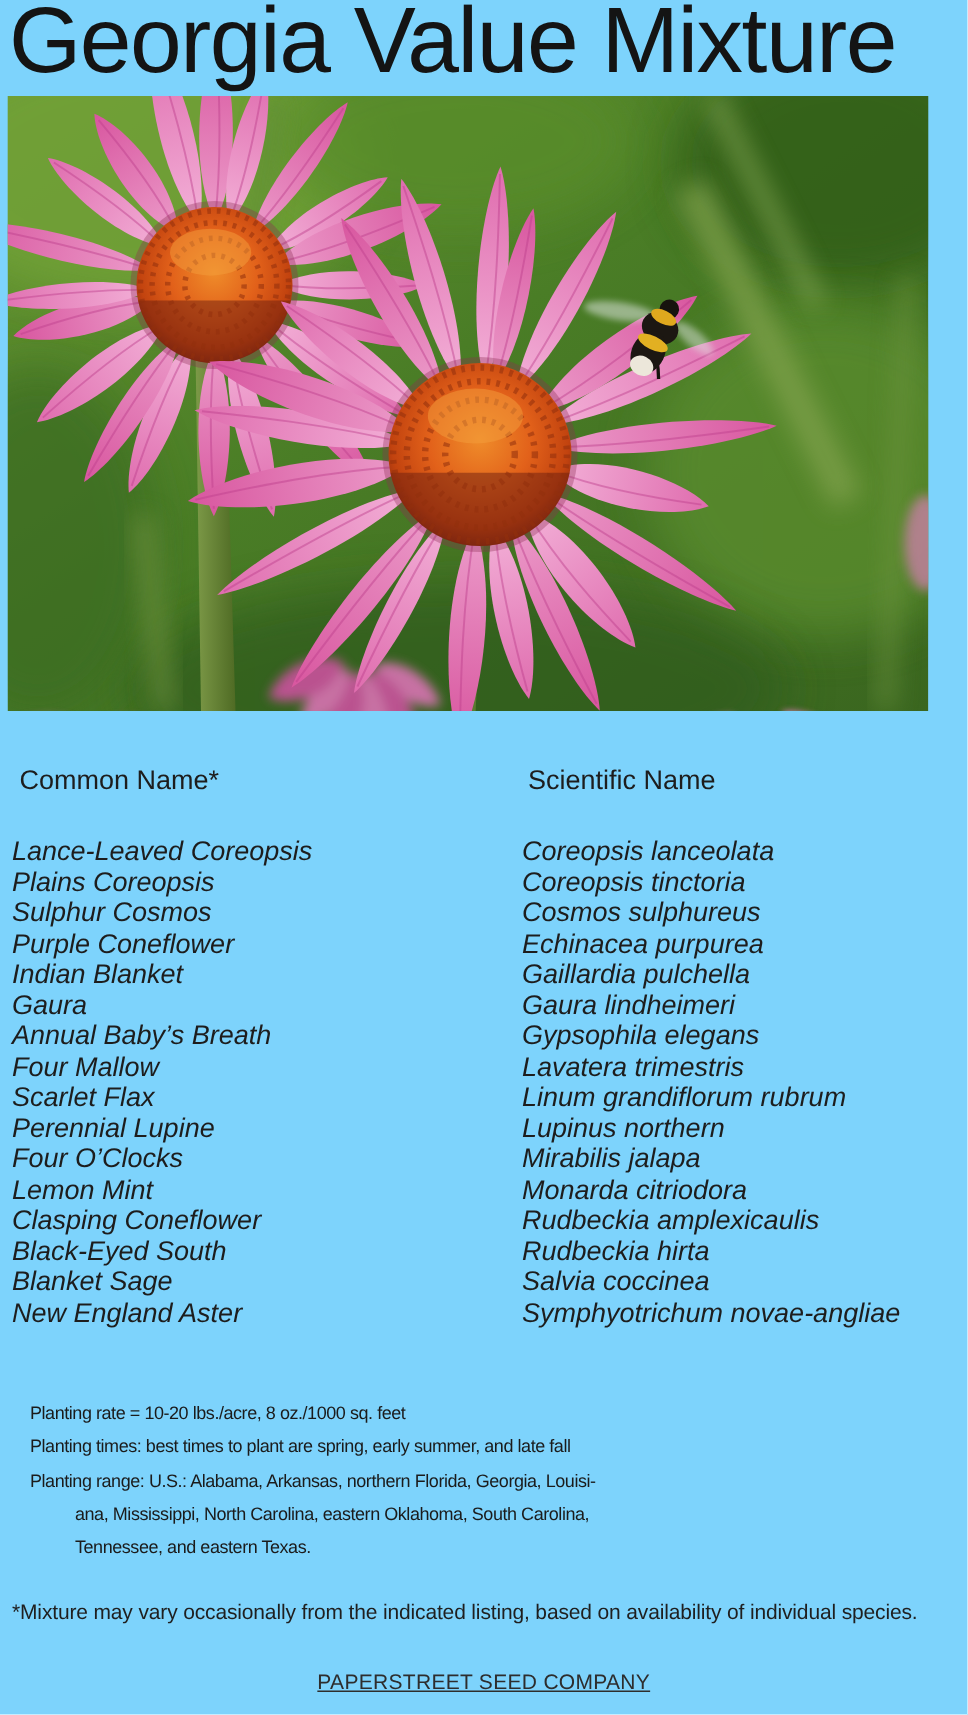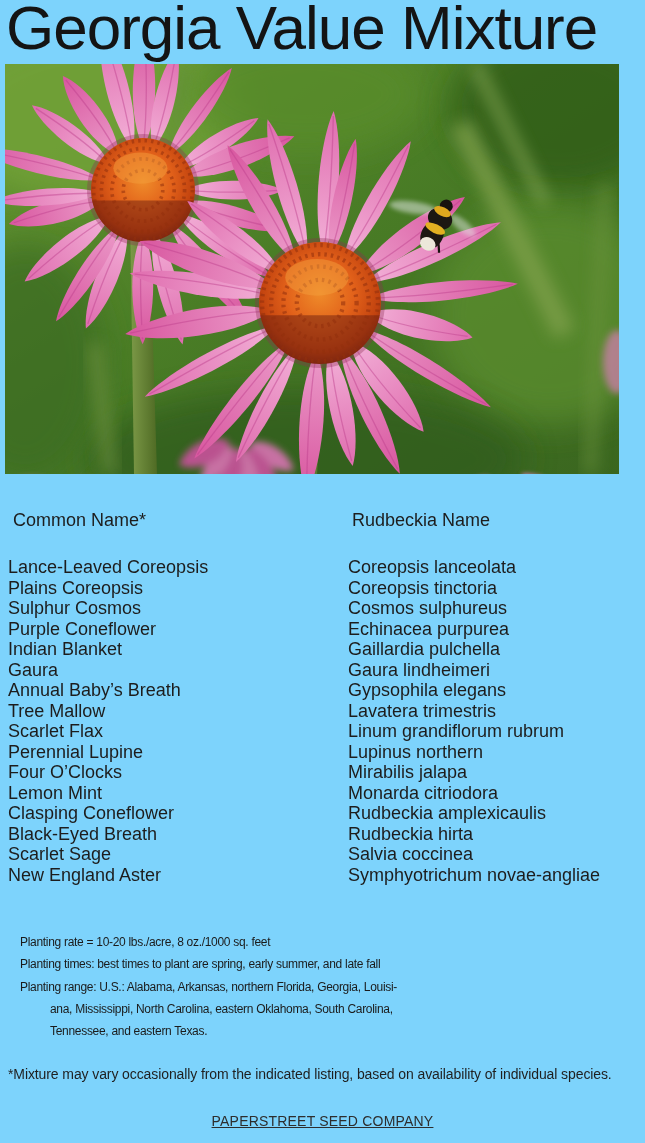--- a/index.html
+++ b/index.html
@@ -15,21 +15,21 @@
   .photo{
     position:absolute;left:5px;top:64px;width:614px;height:410px;overflow:hidden;
   }
   .photo svg{display:block;width:614px;height:410px;}
   .headers{
     position:absolute;top:510px;left:0;width:645px;display:flex;
     font-size:18px;color:#1d1d1d;
   }
   .h-common{margin-left:13px;width:327px;}
   .h-sci{margin-left:12px;}
-  .rows{position:absolute;top:557px;left:0;width:645px;}
+  .rows{position:absolute;top:557px;left:0;width:645px;font-style:italic;}
   .row{display:flex;height:20.5px;font-size:18px;line-height:20.5px;}
   .cell-common{width:340px;padding-left:8px;box-sizing:border-box;white-space:nowrap;}
   .cell-sci{padding-left:8px;white-space:nowrap;}
   .planting{
     position:absolute;top:931px;left:20px;width:634px;
     font-size:12px;line-height:22.3px;letter-spacing:-0.3px;color:#1b1b1b;
   }
   .pline{white-space:nowrap;}
   .pline.indent{padding-left:30px;}
   .disclaimer{
@@ -249,21 +249,21 @@
             <ellipse cx="0" cy="11" rx="11" ry="15" fill="#1c1712"></ellipse>
             <ellipse cx="0" cy="4" rx="10.8" ry="4.5" fill="#e2b022"></ellipse>
             <ellipse cx="0" cy="21" rx="8" ry="6.5" fill="#ece7da"></ellipse>
           </g>
         </g>
     </svg>
   </div>
 
   <div class="headers">
     <span class="h-common">Common Name*</span>
-    <span class="h-sci">Rudbeckia Name</span>
+    <span class="h-sci">Scientific Name</span>
   </div>
 
   <div class="rows" id="species-rows">
       <div class="row">
         <span class="cell-common">Lance-Leaved Coreopsis</span>
         <span class="cell-sci">Coreopsis lanceolata</span>
       </div>
       <div class="row">
         <span class="cell-common">Plains Coreopsis</span>
         <span class="cell-sci">Coreopsis tinctoria</span>
@@ -282,21 +282,21 @@
       </div>
       <div class="row">
         <span class="cell-common">Gaura</span>
         <span class="cell-sci">Gaura lindheimeri</span>
       </div>
       <div class="row">
         <span class="cell-common">Annual Baby’s Breath</span>
         <span class="cell-sci">Gypsophila elegans</span>
       </div>
       <div class="row">
-        <span class="cell-common">Tree Mallow</span>
+        <span class="cell-common">Four Mallow</span>
         <span class="cell-sci">Lavatera trimestris</span>
       </div>
       <div class="row">
         <span class="cell-common">Scarlet Flax</span>
         <span class="cell-sci">Linum grandiflorum rubrum</span>
       </div>
       <div class="row">
         <span class="cell-common">Perennial Lupine</span>
         <span class="cell-sci">Lupinus northern</span>
       </div>
@@ -306,25 +306,25 @@
       </div>
       <div class="row">
         <span class="cell-common">Lemon Mint</span>
         <span class="cell-sci">Monarda citriodora</span>
       </div>
       <div class="row">
         <span class="cell-common">Clasping Coneflower</span>
         <span class="cell-sci">Rudbeckia amplexicaulis</span>
       </div>
       <div class="row">
-        <span class="cell-common">Black-Eyed Breath</span>
+        <span class="cell-common">Black-Eyed South</span>
         <span class="cell-sci">Rudbeckia hirta</span>
       </div>
       <div class="row">
-        <span class="cell-common">Scarlet Sage</span>
+        <span class="cell-common">Blanket Sage</span>
         <span class="cell-sci">Salvia coccinea</span>
       </div>
       <div class="row">
         <span class="cell-common">New England Aster</span>
         <span class="cell-sci">Symphyotrichum novae-angliae</span>
       </div>
     </div>
 
   <div class="planting" id="planting-lines">
       <div class="pline">Planting rate = 10-20 lbs./acre, 8 oz./1000 sq. feet</div>

